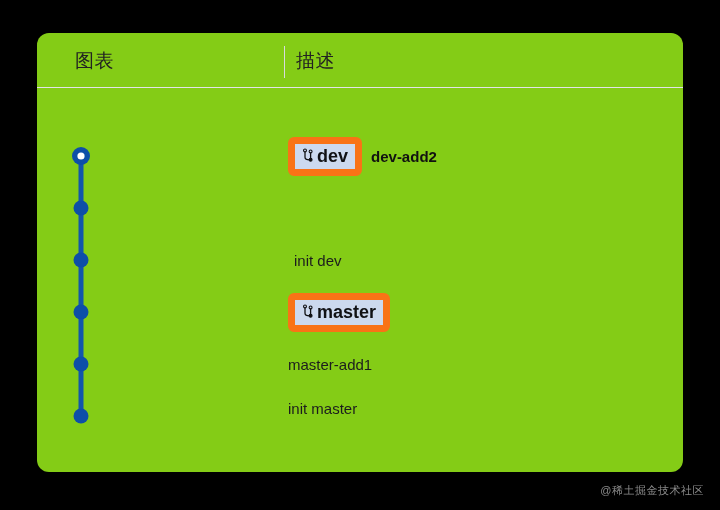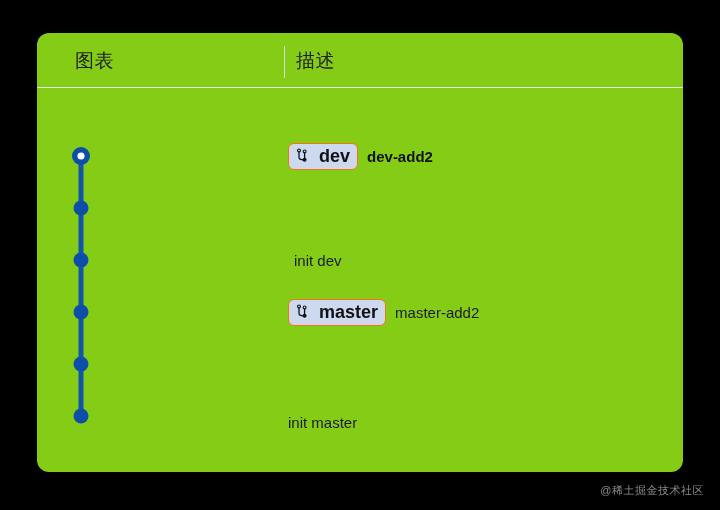--- a/index.html
+++ b/index.html
@@ -112,23 +112,23 @@
     line-height: 1;
     white-space: nowrap;
   }
   .commit-msg.bold {
     font-weight: bold;
     color: #111111;
   }
   .branch-badge {
     display: inline-flex;
     align-items: center;
-    gap: 10px;
+    gap: 2px;
     background: #ccd9ee;
-    border: 1px solid #f97316;
+    border: 7px solid #f97316;
     border-radius: 6px;
     padding: 3px 7px 4px 6px;
     margin-right: 9px;
     box-sizing: border-box;
   }
   .branch-badge .badge-label {
     font-size: 18px;
     font-weight: bold;
     color: #101114;
     line-height: 1;
@@ -207,24 +207,28 @@
           <span class="branch-badge">
             <svg class="branch-icon" viewBox="0 0 14 16">
               <path d="M4 3.6 L4 9.2 C4 11.4 6.2 11.8 8.6 11.8" fill="none" stroke="#101114" stroke-width="1.3" stroke-linecap="round"></path>
               <circle cx="4" cy="2.4" r="1.45" fill="none" stroke="#101114" stroke-width="1.1"></circle>
               <circle cx="9.6" cy="11.8" r="1.45" fill="#101114" stroke="#101114" stroke-width="1.1"></circle>
               <circle cx="9.6" cy="3.4" r="1.45" fill="none" stroke="#101114" stroke-width="1.1"></circle>
               <path d="M9.6 10.4 L9.6 5.0" fill="none" stroke="#101114" stroke-width="1.3" stroke-linecap="round"></path>
             </svg>
             <span class="badge-label">master</span>
           </span>
-          <span class="commit-msg">master-add2</span>
-        </div>
-      </div>
-      <div class="row" style="top: 309px;">
+        </div>
+      </div>
+      <div class="row" style="top: 251px;">
+        <div class="row-inner">
+          <span class="commit-msg">master-add1</span>
+        </div>
+      </div>
+      <div class="row" style="top: 295px;">
         <div class="row-inner">
           <span class="commit-msg">init master</span>
         </div>
       </div>
     </div>
 
 </div>
 
 <div id="watermark">@稀土掘金技术社区</div>
 

